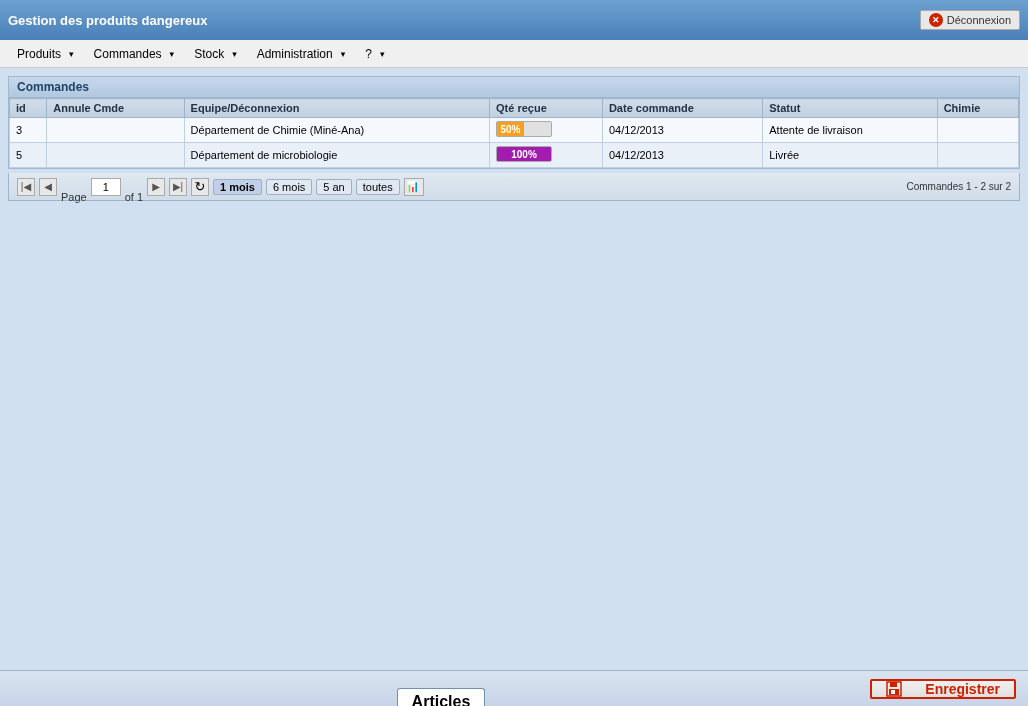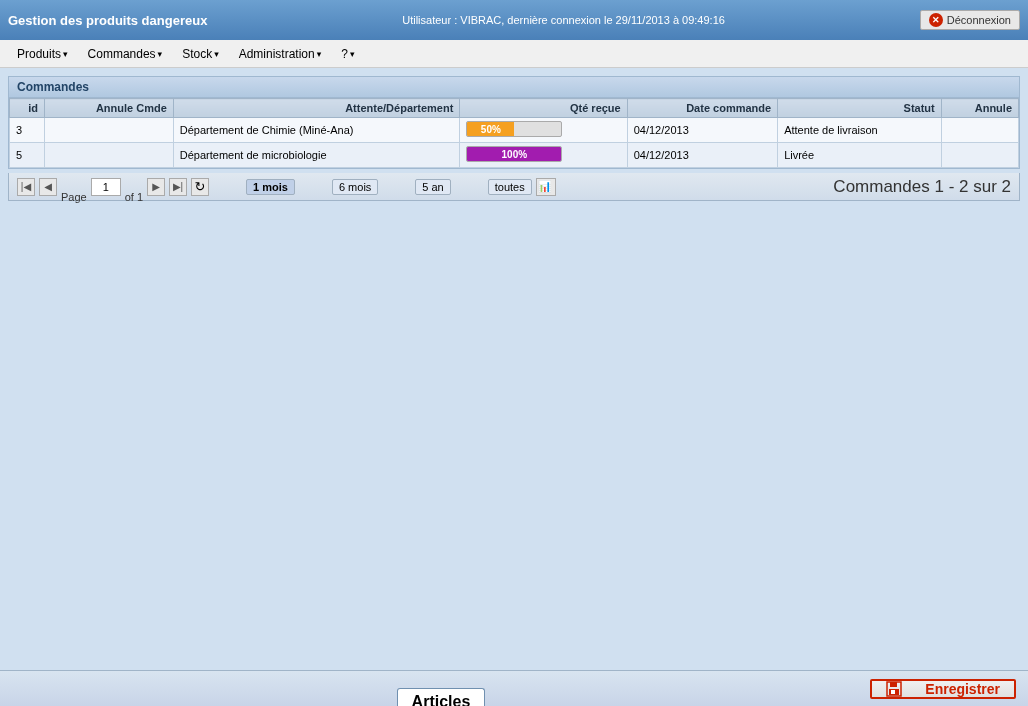--- a/index.html
+++ b/index.html
@@ -32,21 +32,21 @@
     
     #menu-bar {
       background: #f0f0f0;
       border-bottom: 1px solid #ccc;
       padding: 4px 8px;
       display: flex; align-items: center; gap: 2px;
       height: 28px;
     }
     .menu-item {
       padding: 2px 8px; cursor: pointer; font-size: 12px;
-      display: flex; align-items: center; gap: 2px;
+      display: flex; align-items: center; gap: 8px;
       border: 1px solid transparent; border-radius: 2px;
     }
     .menu-arrow { font-size: 9px; }
 
     
     #main-content {
       padding: 8px;
       height: calc(706px - 56px - 36px);
       overflow: hidden;
     }
@@ -67,36 +67,36 @@
     }
     .grid-table {
       width: 100%;
       border-collapse: collapse;
       font-size: 11px;
     }
     .grid-table th {
       background: linear-gradient(to bottom, #d0dcea, #c0d0e0);
       border: 1px solid #a0b4c8;
       padding: 3px 6px;
-      text-align: right;
+      text-align: left;
       font-weight: bold;
       color: #223344;
       white-space: nowrap;
     }
     .grid-table td {
       border: 1px solid #c0d0e0;
       padding: 3px 6px;
       background: white;
       white-space: nowrap;
     }
     .grid-table tr:nth-child(odd) td { background: #f5f8fc; }
     .grid-table tr:nth-child(even) td { background: #eaf0f8; }
 
     .progress-bar-wrap {
-      width: 96px; height: 16px; background: #e0e0e0;
+      width: 56px; height: 16px; background: #e0e0e0;
       border: 1px solid #aaa; border-radius: 2px; overflow: hidden;
       display: inline-block;
     }
     .progress-bar-fill {
       height: 100%; display: flex; align-items: center; justify-content: center;
       font-size: 10px; font-weight: bold; color: white;
     }
     .progress-50 { width: 50%; background: #f5a020; }
     .progress-100 { width: 100%; background: #a21caf; }
 
@@ -115,25 +115,25 @@
       display: inline-flex; align-items: center; justify-content: center;
       font-size: 10px; color: #555;
     }
     .pag-input {
       width: 30px; height: 18px; border: 1px solid #aaa;
       text-align: center; font-size: 11px; padding: 0 2px;
     }
     .pag-label { font-size: 11px; color: #333; margin-top: 20px; }
     .pag-filter-btn {
       padding: 1px 6px; border: 1px solid #a0b0c0; background: #e0e8f4;
-      cursor: pointer; font-size: 11px; border-radius: 2px; margin-left: 33px;
+      cursor: pointer; font-size: 11px; border-radius: 2px;
     }
     .pag-filter-btn.active { background: #c0d0e8; font-weight: bold; }
     .pag-spacer { flex: 1; }
-    .pag-count { font-size: 17px; color: #333; }
+    .pag-count { font-size: 10px; color: #333; }
     .pag-refresh-btn {
       width: 18px; height: 18px; background: #e8e8e8;
       border: 1px solid #aaa; cursor: pointer;
       display: inline-flex; align-items: center; justify-content: center;
       font-size: 13px;
     }
     .pag-export-btn {
       width: 20px; height: 18px; background: #e8e8e8;
       border: 1px solid #aaa; cursor: pointer;
       display: inline-flex; align-items: center; justify-content: center;
@@ -213,23 +213,20 @@
       display: flex; flex-direction: column;
       padding: 0 8px;
       height: 330px;
     }
   </style>
 </head>
 <body>
 
 <div id="title-bar">
   <span>Gestion des produits dangereux</span>
-  <span class="user-info">
-    <span>Utilisateur : VIBRAC, dernière connexion le 29/11/2013 à 09:49:16</span>
-  </span>
   <button id="deconnexion-btn">
     <span class="x-icon">✕</span>
     <span>Déconnexion</span>
   </button>
 </div>
 
 <div id="menu-bar">
   <div class="menu-item">
     <span>Produits</span>
     <span class="menu-arrow">▾</span>
@@ -254,25 +251,25 @@
 
 <div id="main-content">
 
   <div id="commands-section">
     <div class="section-header">Commandes</div>
     <table class="grid-table">
       <thead>
         <tr>
           <th>id</th>
           <th>Annule Cmde</th>
-          <th>Attente/Département</th>
+          <th>Equipe/Déconnexion</th>
           <th>Qté reçue</th>
           <th>Date commande</th>
           <th>Statut</th>
-          <th>Annule</th>
+          <th>Chimie</th>
         </tr>
       </thead>
       <tbody id="commands-tbody">
       <tr>
       <td>3</td>
       <td></td>
       <td>Département de Chimie (Miné-Ana)</td>
       <td>
         <div class="progress-bar-wrap">
           <div class="progress-bar-fill progress-50">50%</div>

